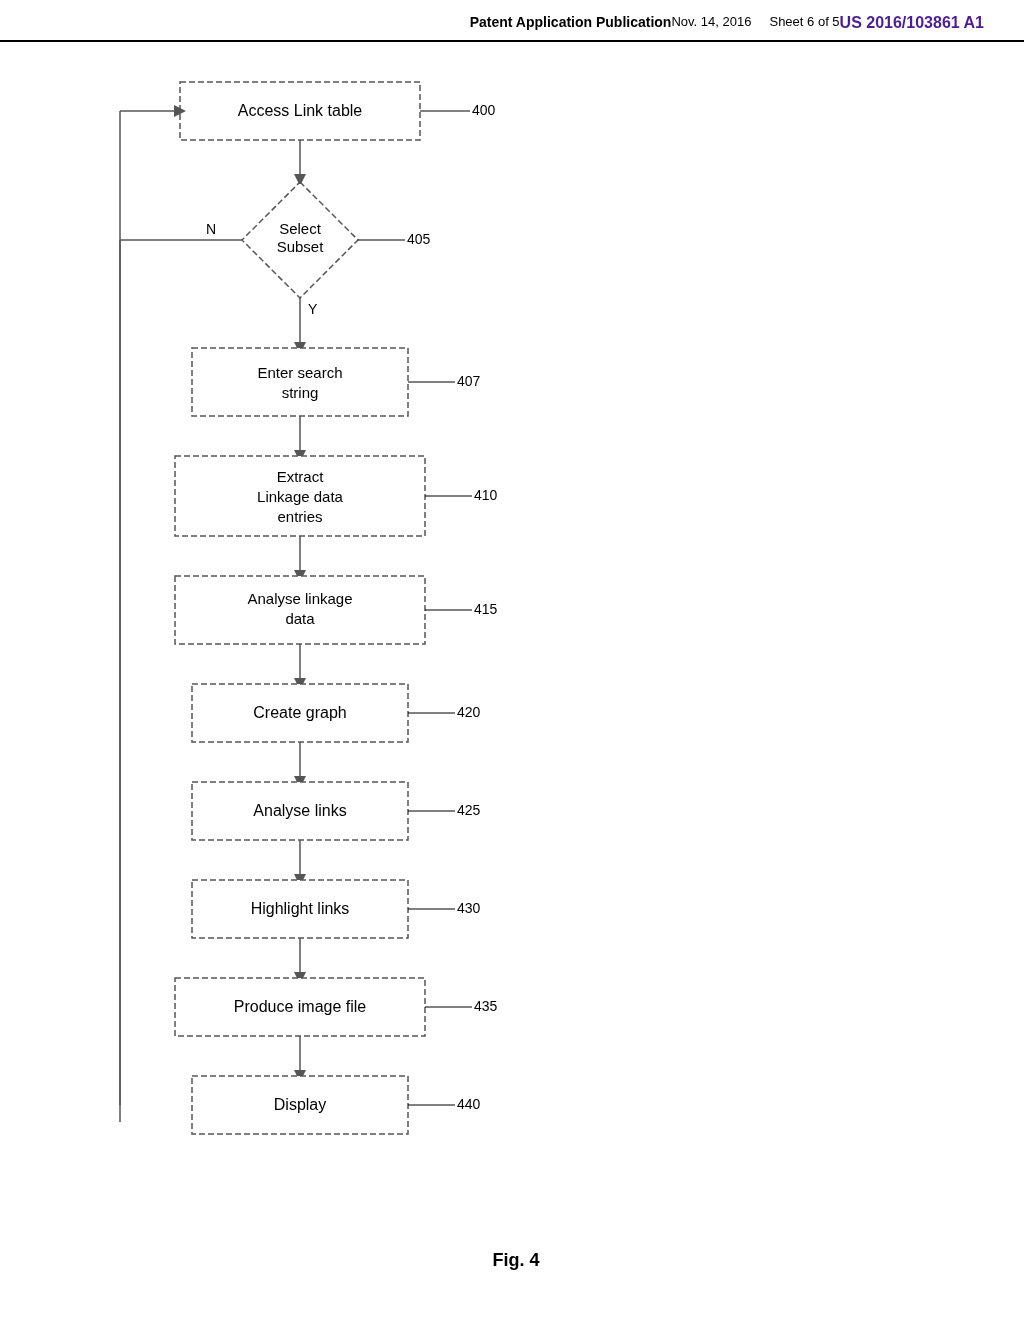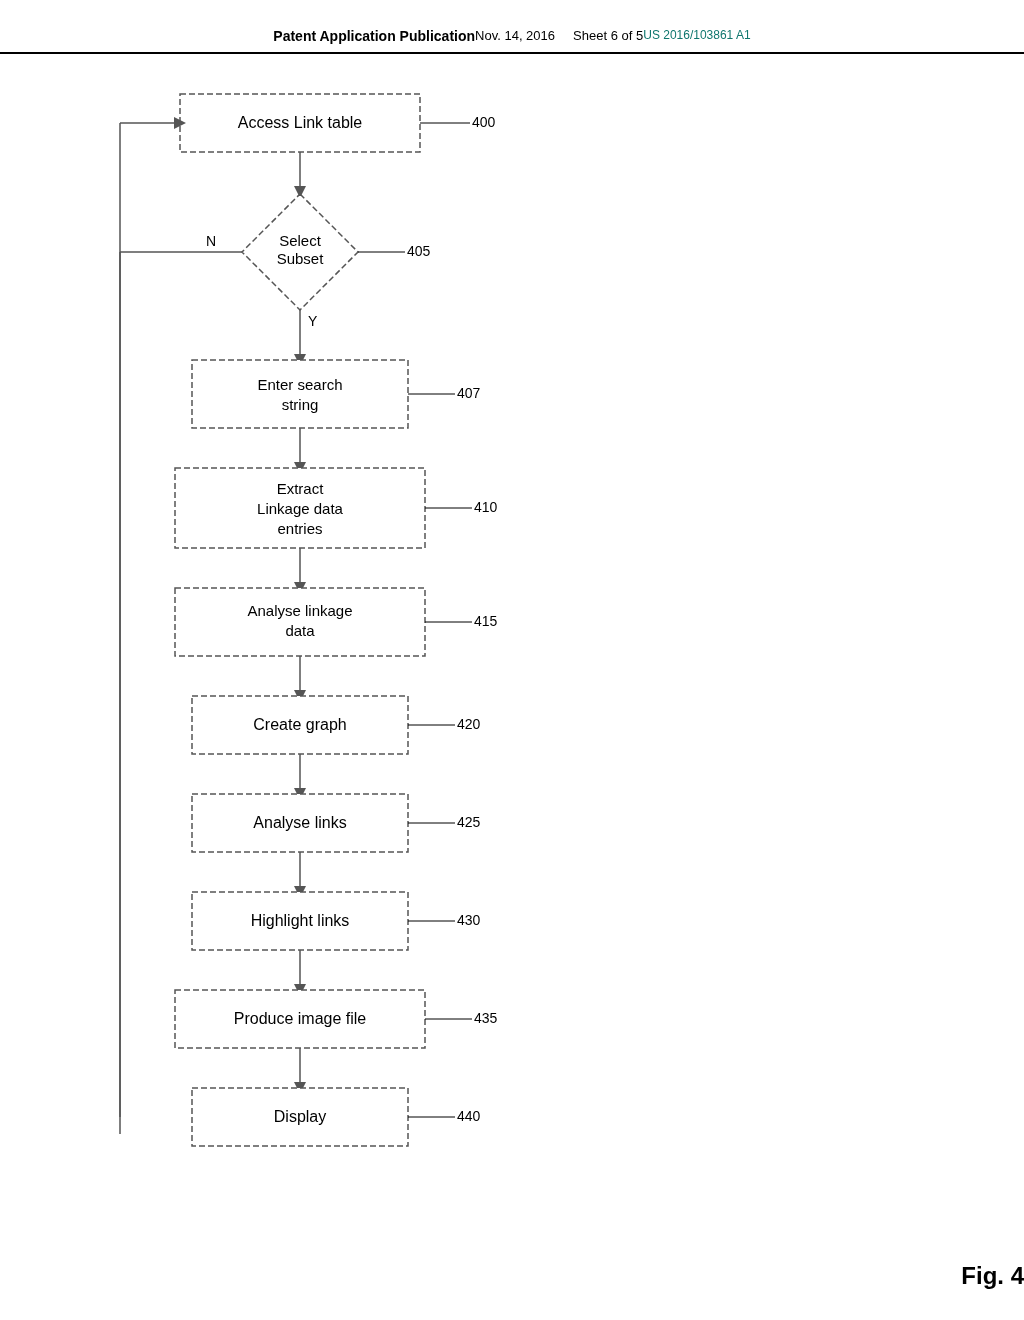--- a/index.html
+++ b/index.html
@@ -15,52 +15,52 @@
       width: 1024px;
       min-height: 1320px;
       background: #fff;
       padding: 0;
       position: relative;
     }
 
     
     .header {
       display: flex;
-      justify-content: center;
+      justify-content: flex-end;
       align-items: flex-start;
-      padding: 28px 40px 0 40px;
+      padding: 14px 40px 0 40px;
       border-bottom: 2px solid #000;
       padding-bottom: 8px;
     }
 
     .header-left {
       font-size: 14px;
       font-weight: bold;
       color: #000;
     }
 
     .header-center {
       font-size: 13px;
       color: #000;
       text-align: center;
     }
 
     .header-right {
-      font-size: 12px;
-      font-weight: normal;
-      color: #0f766e;
+      font-size: 16px;
+      font-weight: bold;
+      color: #4c1d95;
     }
 
     
     .fig-caption {
-      font-size: 24px;
+      font-size: 18px;
       font-weight: bold;
       color: #000;
       margin-top: 18px;
-      text-align: right;
+      text-align: center;
       padding-left: 8px;
     }
 
     
     .flowchart-svg-wrap {
       display: flex;
       margin-top: 30px;
     }
   </style>
 </head>

